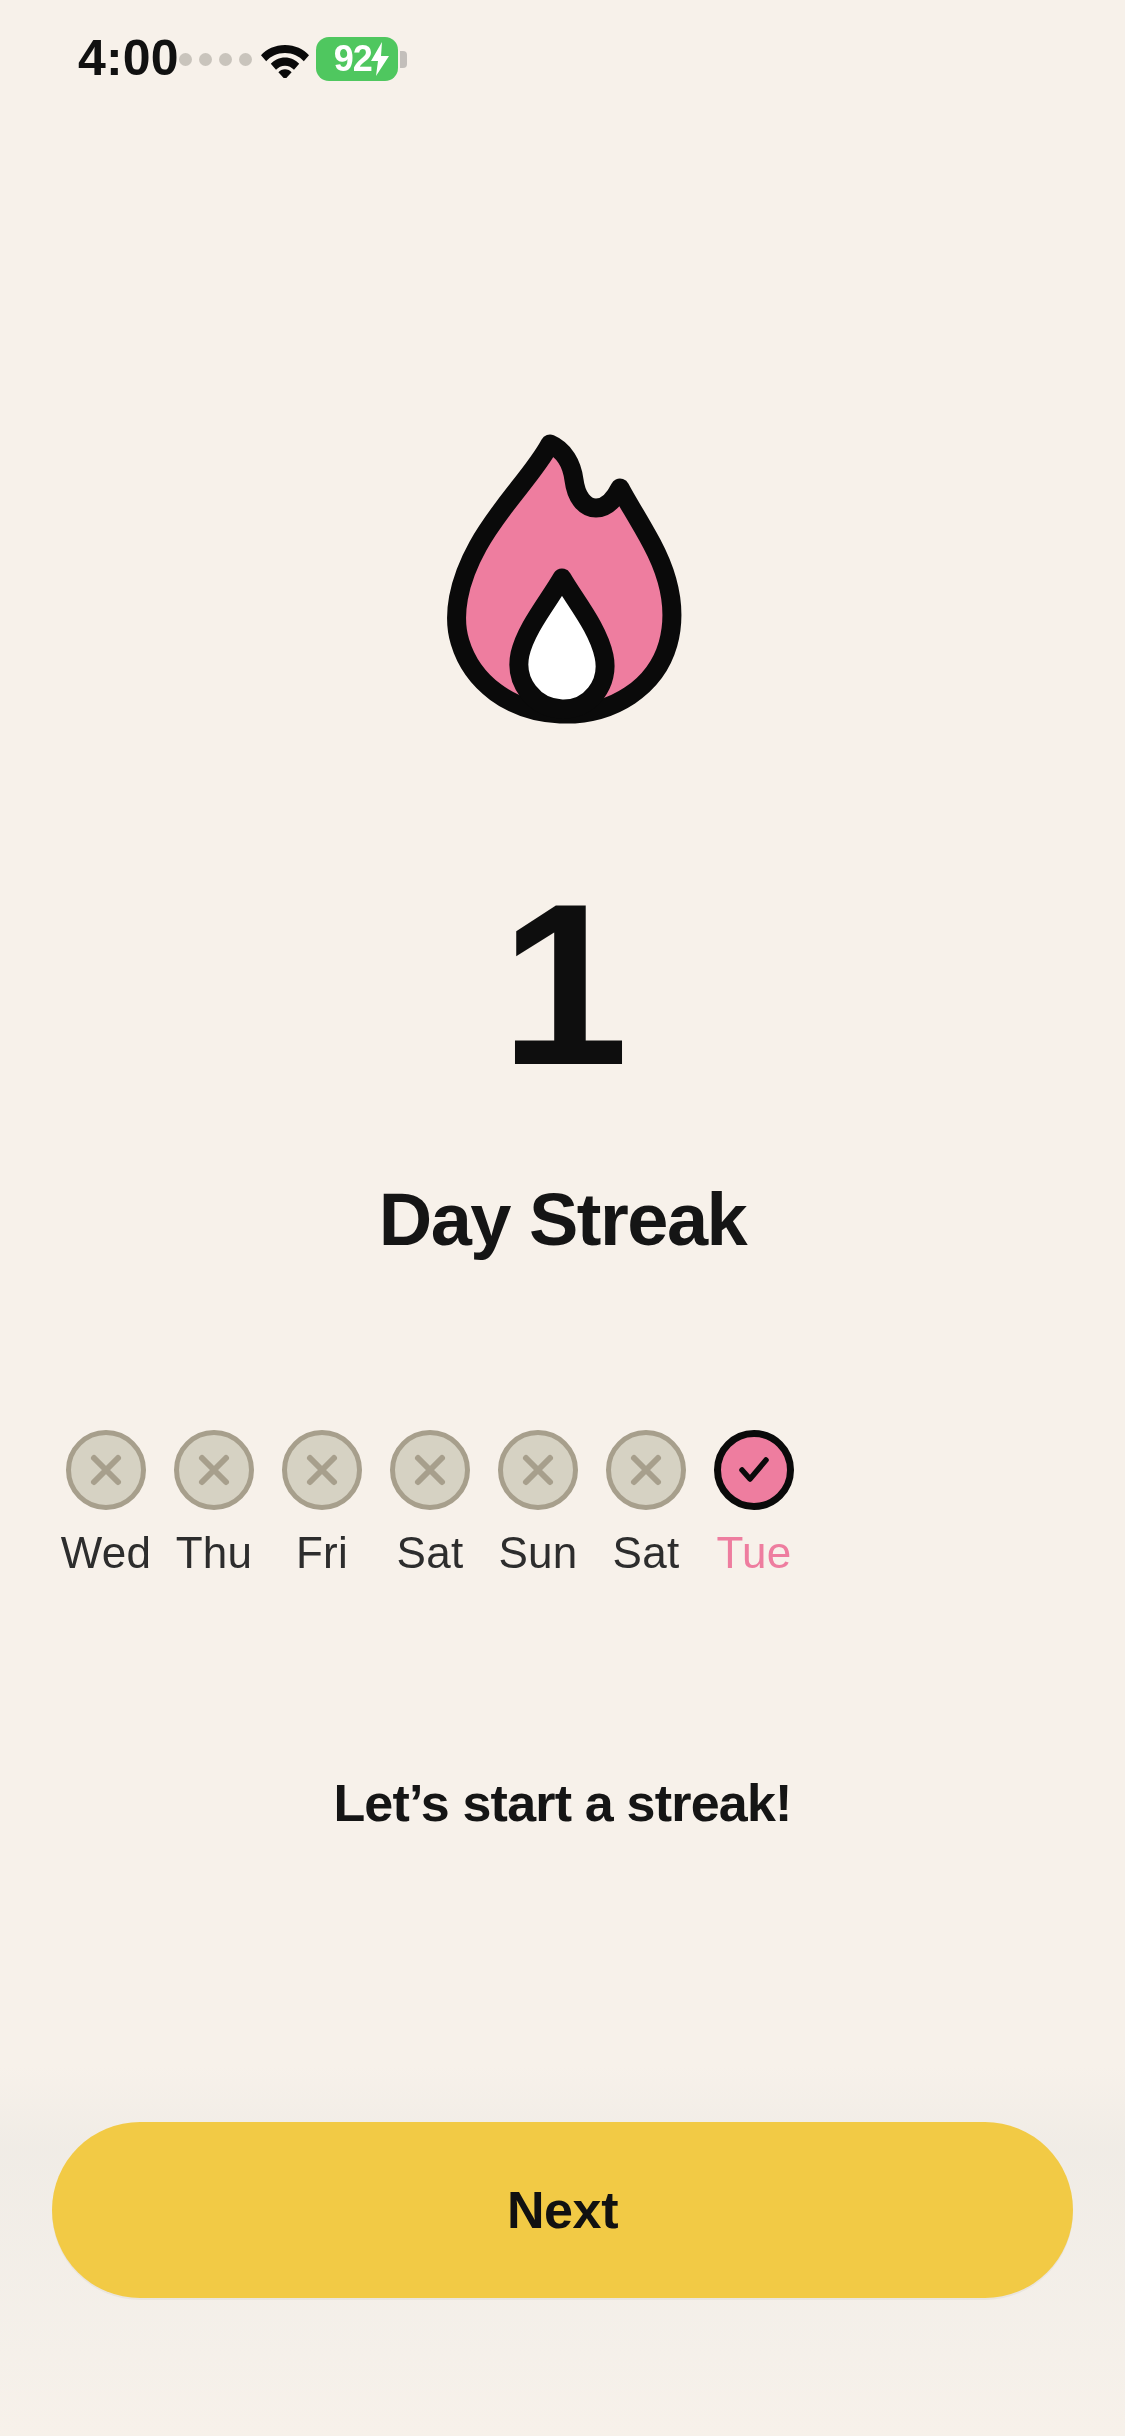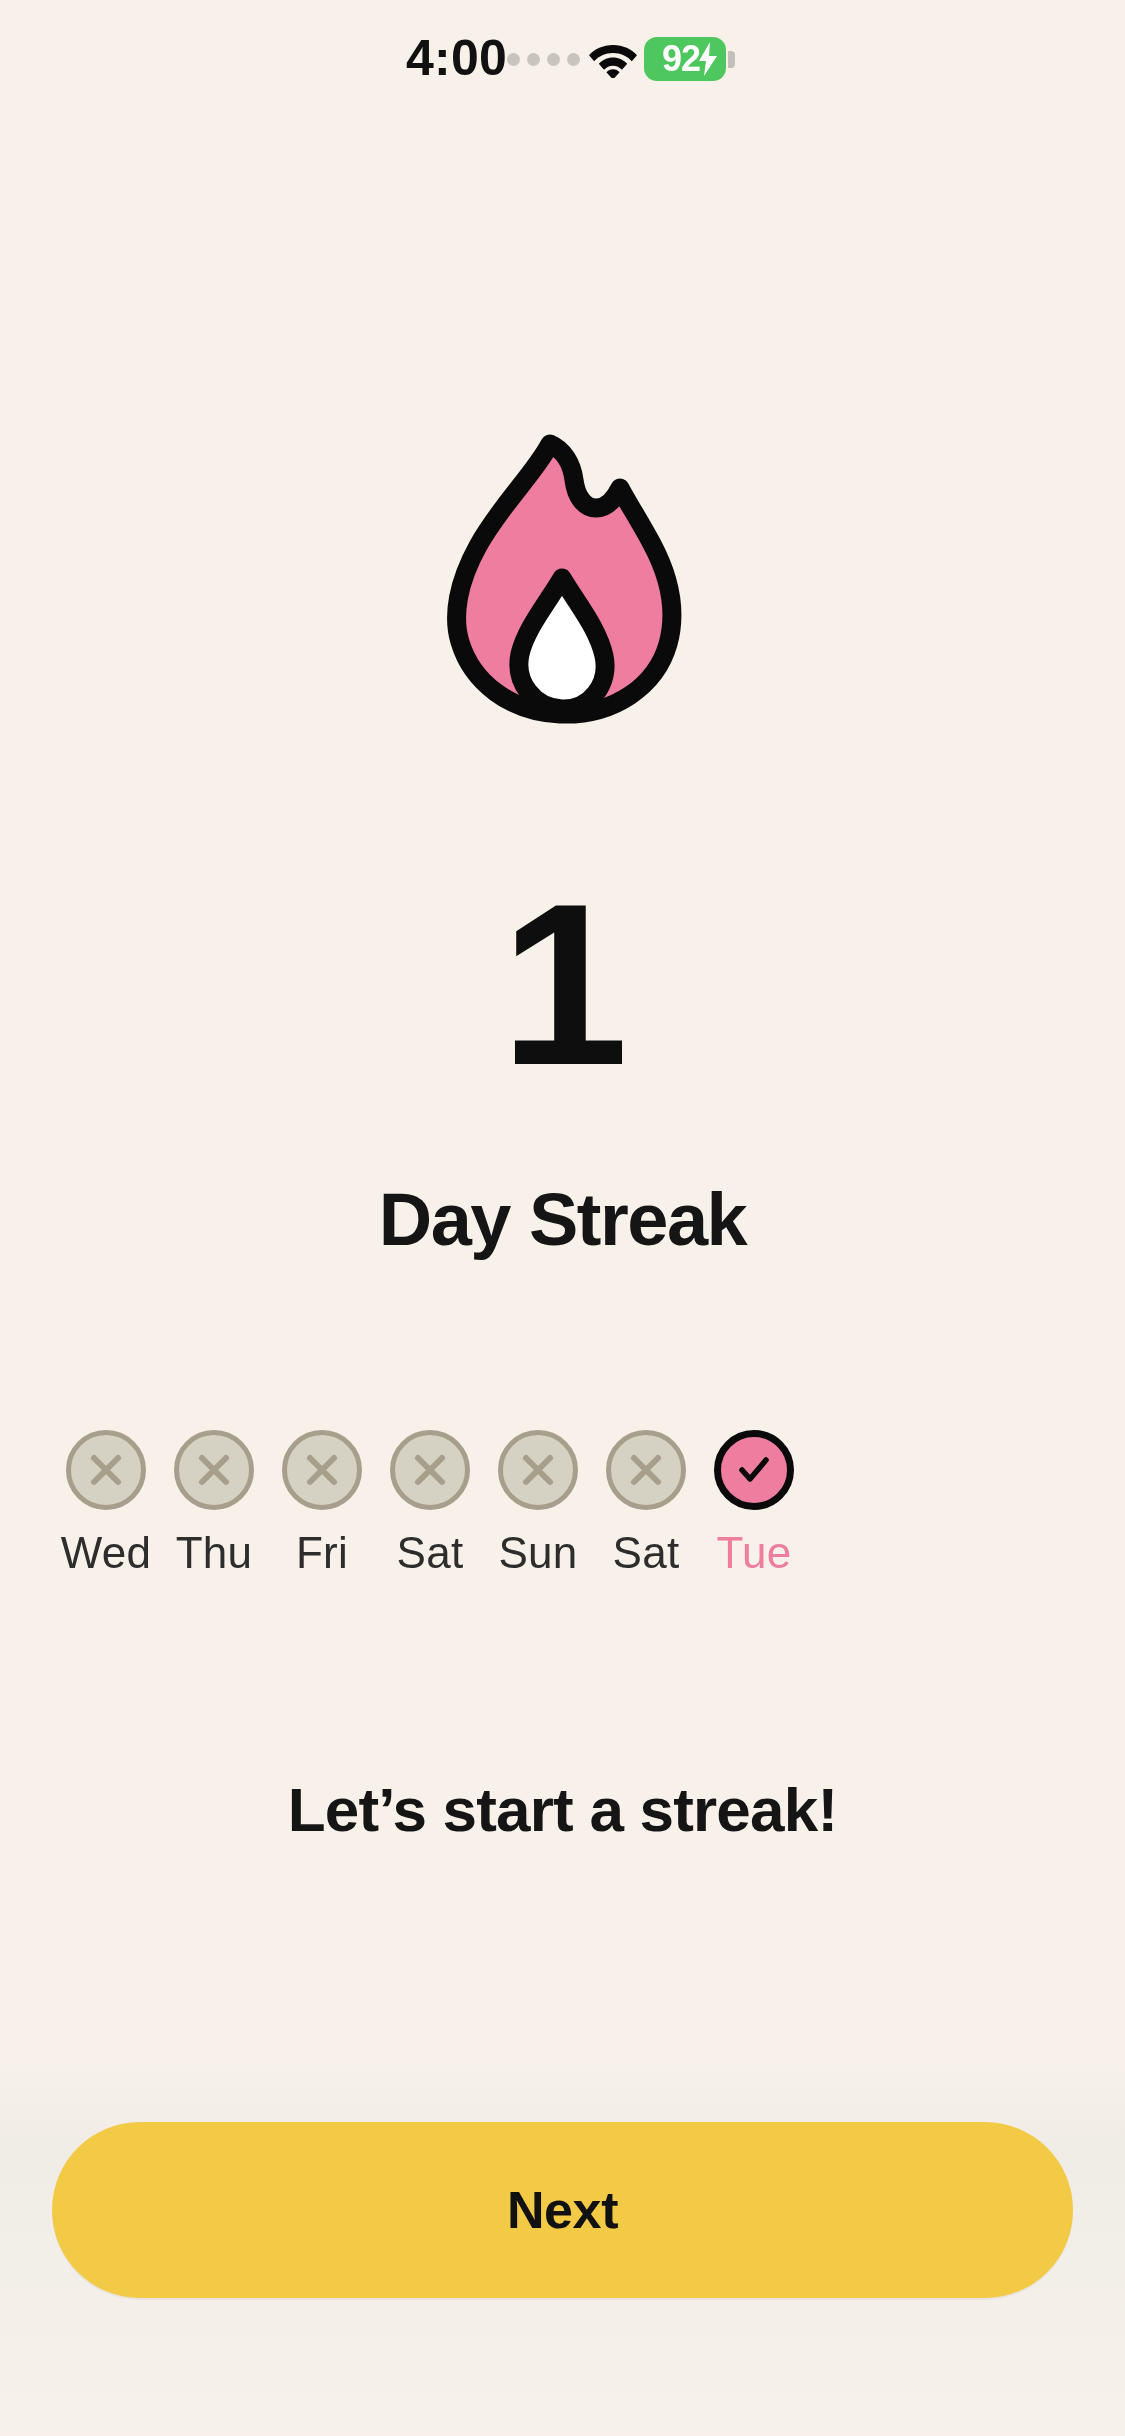--- a/index.html
+++ b/index.html
@@ -23,21 +23,21 @@
   }
 
   
   .status-bar {
     position: absolute;
     top: 0; left: 0;
     width: 1125px;
     height: 110px;
     display: flex;
     align-items: center;
-    justify-content: center;
+    justify-content: flex-start;
     padding: 0 62px 0 78px;
   }
   .status-time {
     font-size: 50px;
     font-weight: 600;
     color: #111111;
     letter-spacing: 0.2px;
     line-height: 1;
     margin-top: 6px;
   }
@@ -175,21 +175,21 @@
     color: #EE7D9F;
   }
 
   
   .streak-message {
     position: absolute;
     top: 1770px;
     left: 0;
     width: 1125px;
     text-align: center;
-    font-size: 62px;
+    font-size: 52px;
     font-weight: 700;
     color: #151515;
     line-height: 1.3;
     letter-spacing: -0.8px;
   }
 
   
   .footer-panel {
     position: absolute;
     left: 0;

